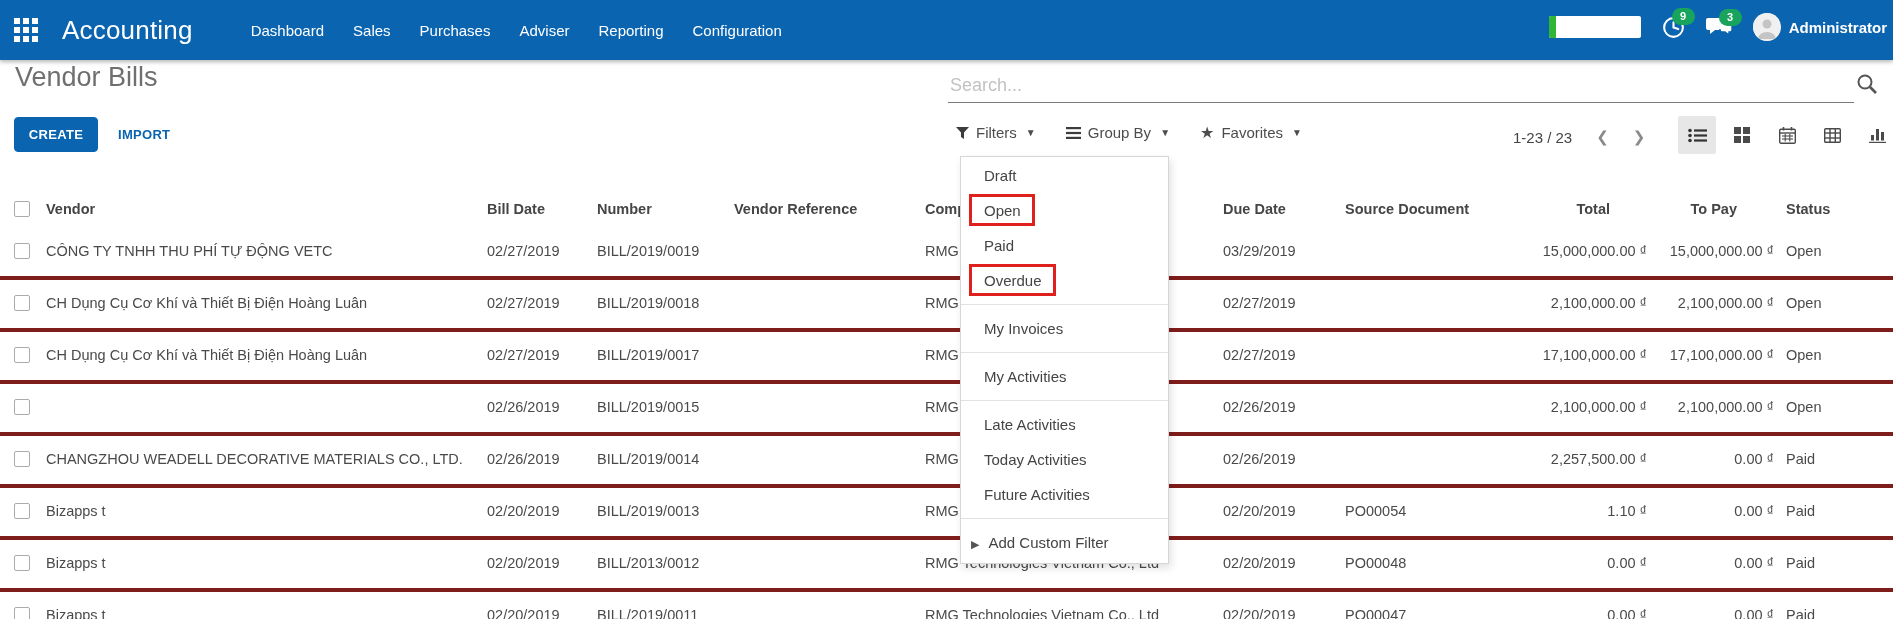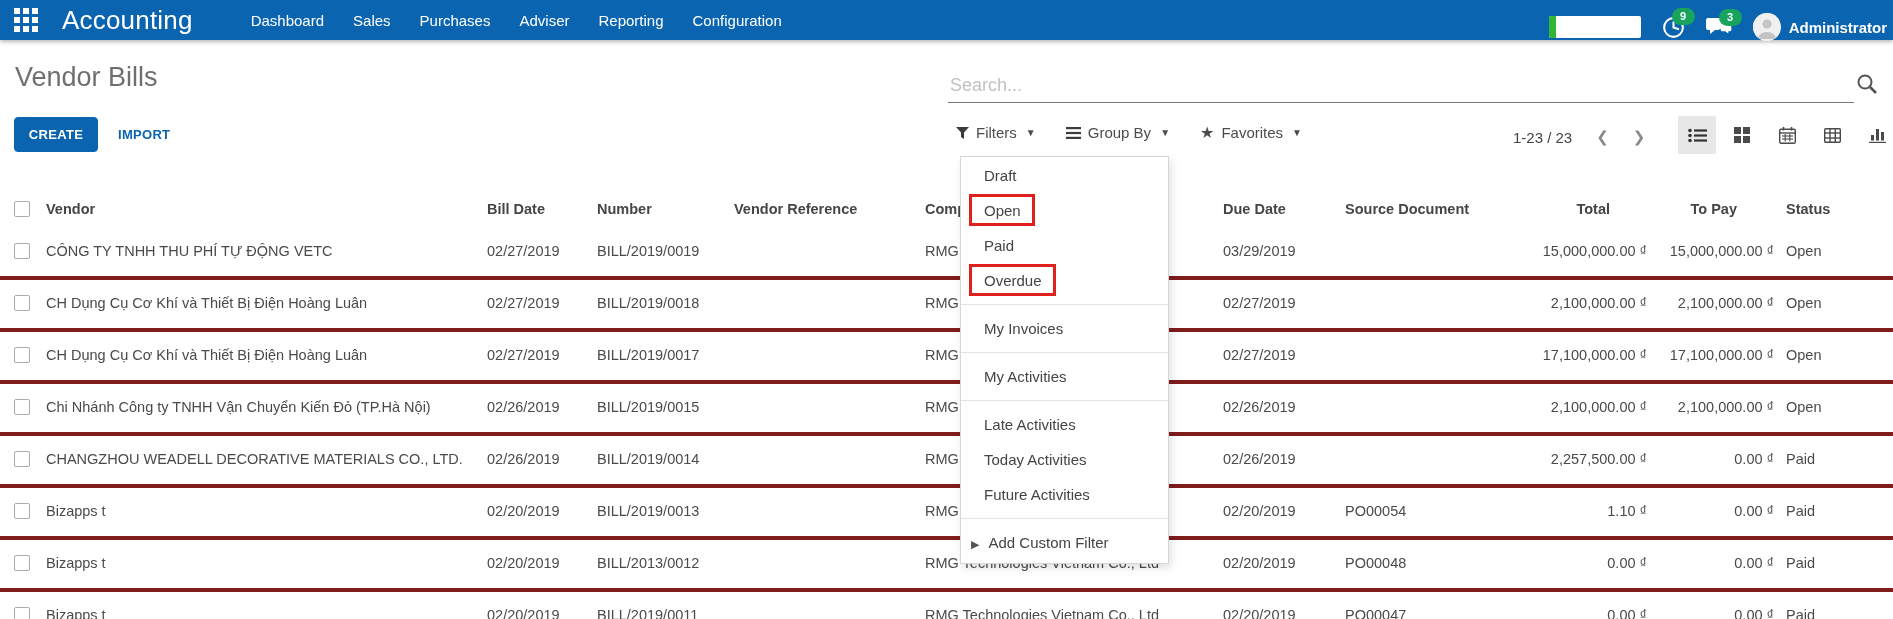--- a/index.html
+++ b/index.html
@@ -1,20 +1,20 @@
 <!DOCTYPE html>
 <html><head>
 <meta charset="utf-8">
 <style>
   html,body{margin:0;padding:0;background:#fff;}
   #screen{position:relative;width:1893px;height:619px;overflow:hidden;
           font-family:"Liberation Sans",sans-serif;color:#4a4a4a;background:#fff;}
 
   
-  .navbar{position:absolute;top:0;left:0;width:100%;height:40px;background:#0a64b0;
+  .navbar{position:absolute;top:0;left:0;width:100%;height:60px;background:#0a64b0;
           display:flex;align-items:center;color:#fff;z-index:30;
           box-shadow:0 2px 4px rgba(0,0,0,.28);}
   .apps-btn{background:none;border:none;padding:0;margin:0 0 0 14px;cursor:pointer;display:flex;}
   .brand{font-size:26px;margin-left:24px;letter-spacing:.2px;cursor:pointer;}
   .nav-menu{display:flex;margin-left:58px;gap:29px;font-size:15px;text-align:right;}
   .nav-item{color:#fff;text-decoration:none;cursor:pointer;white-space:nowrap;}
   .nav-right{position:absolute;right:6px;top:0;height:54px;display:flex;align-items:center;gap:20px;}
   .timer-pill{position:relative;width:92px;height:22px;background:#fff;border-radius:2px;overflow:hidden;}
   .timer-progress{position:absolute;left:0;top:0;bottom:0;width:7px;background:#30b535;}
   .icon-wrap{position:relative;display:flex;align-items:center;cursor:pointer;}
@@ -312,21 +312,20 @@
       <div class="cell c-comp">RMG Technologies Vietnam Co., Ltd</div>
       <div class="cell c-ddate">02/27/2019</div>
       <div class="cell c-sdoc"></div>
       <div class="cell c-total">17,100,000.00 ₫</div>
       <div class="cell c-topay">17,100,000.00 ₫</div>
       <div class="cell c-status">Open</div>
     </div>
 
     <div class="trow">
       <input type="checkbox" class="cb c-cb" style="">
-      <div class="cell c-vendor">Chi Nhánh Công ty TNHH Vận Chuyển Kiến Đỏ (TP.Hà Nội)</div>
       <div class="cell c-bdate">02/26/2019</div>
       <div class="cell c-num">BILL/2019/0015</div>
       <div class="cell c-vref"></div>
       <div class="cell c-comp">RMG Technologies Vietnam Co., Ltd</div>
       <div class="cell c-ddate">02/26/2019</div>
       <div class="cell c-sdoc"></div>
       <div class="cell c-total">2,100,000.00 ₫</div>
       <div class="cell c-topay">2,100,000.00 ₫</div>
       <div class="cell c-status">Open</div>
     </div>

